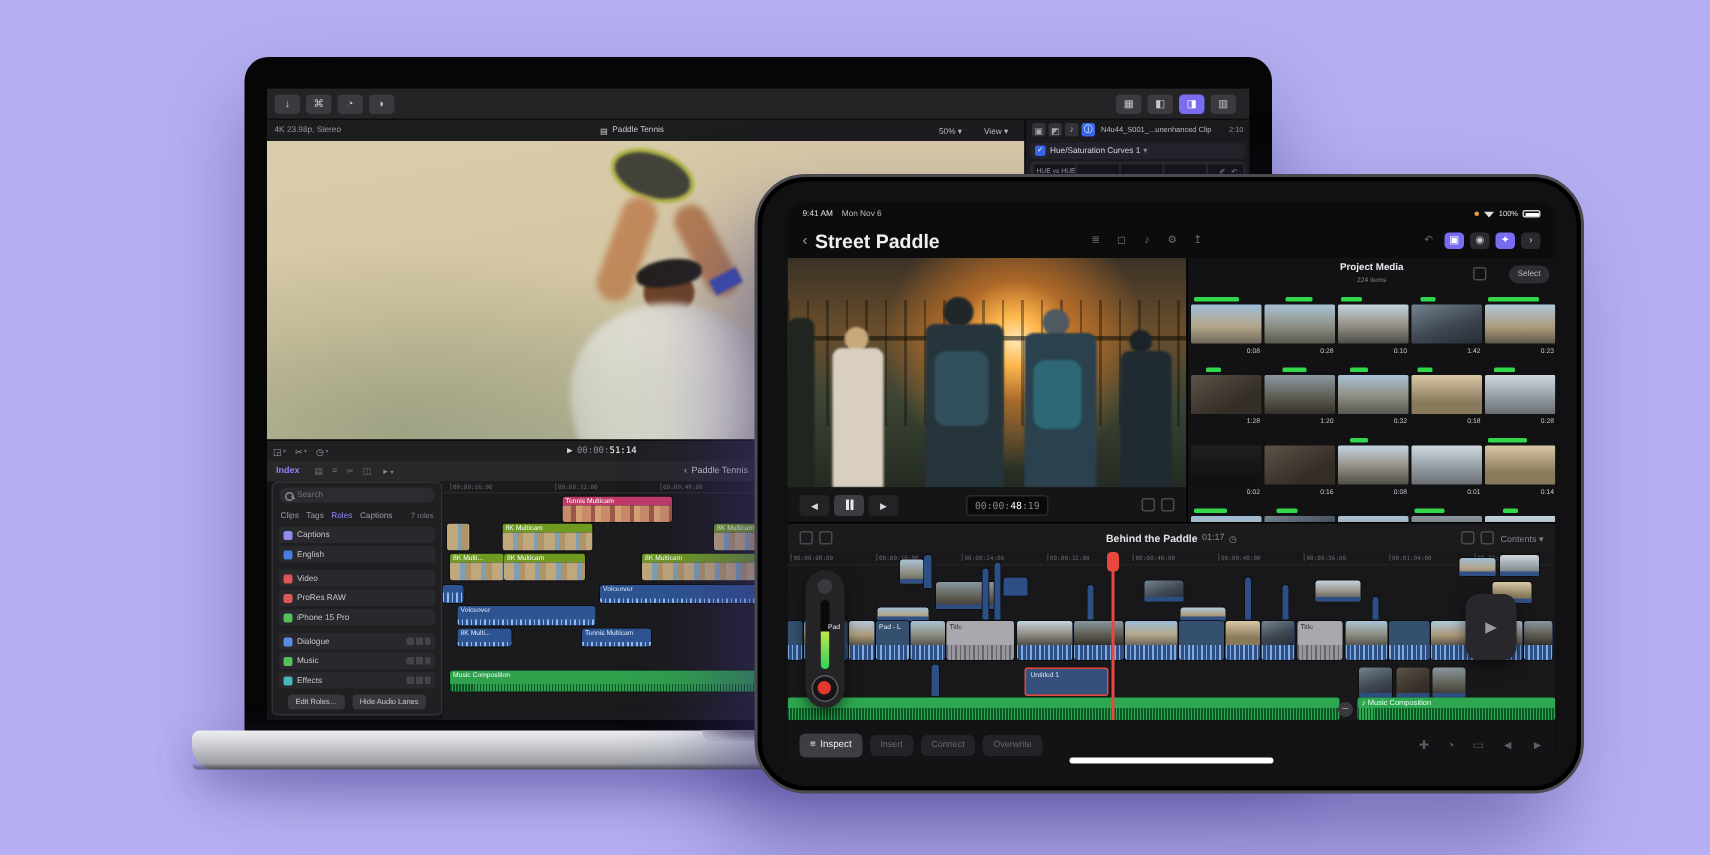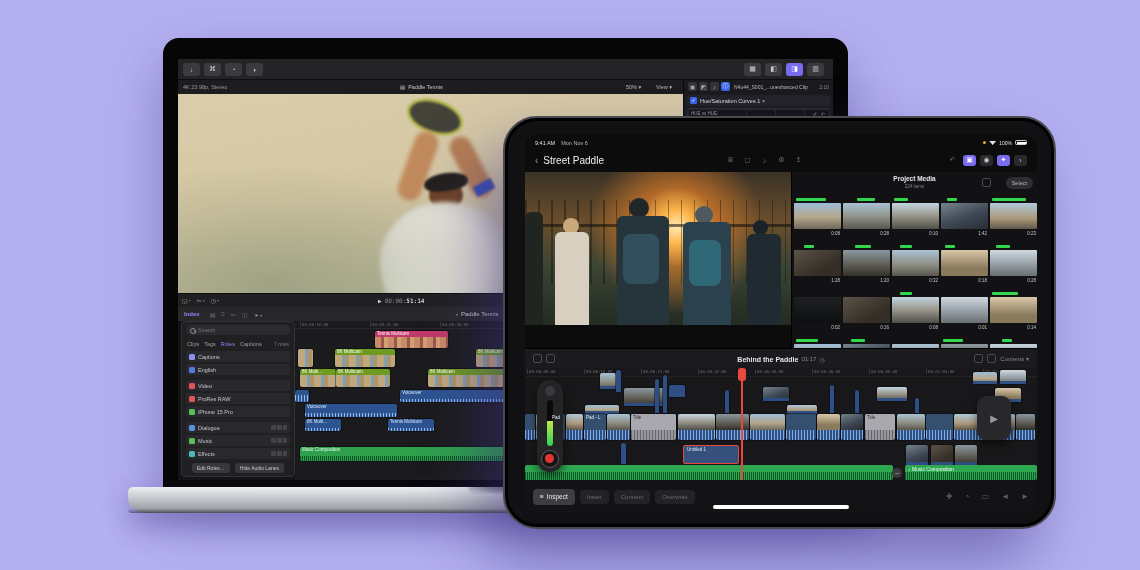--- a/index.html
+++ b/index.html
@@ -79,21 +79,21 @@
 
 .ipad{position:absolute;left:503px;top:116px;width:553px;height:413px;background:#111113;border:2px solid #4a4a50;border-radius:34px;box-shadow:-20px 32px 60px rgba(60,50,130,.5),inset 0 0 0 3px #000}
 .ipad-screen{position:absolute;left:20px;top:17px;width:512px;height:378px;background:#0c0c0d;border-radius:12px;overflow:hidden}
 .i-status{position:absolute;left:0;top:2px;width:100%;height:11px;display:flex;align-items:center;padding:0 10px;color:#e0e0e4;font-size:5.5px}
 .i-batt{width:12px;height:5px;border:1px solid #cfcfd4;border-radius:1.5px;margin-left:3px;position:relative}
 .i-batt::before{content:"";position:absolute;left:.5px;top:.5px;bottom:.5px;width:9px;background:#fff}
 .i-wifi{width:7px;height:5px;margin-left:3px;background:#e0e0e4;clip-path:polygon(50% 100%,0 20%,100% 20%);border-radius:2px}
 .i-dot{width:3px;height:3px;border-radius:50%;background:#f0a030;margin-left:3px}
 .i-header{position:absolute;left:0;top:13px;width:100%;height:24px;display:flex;align-items:center;padding:0 10px;color:#f0f0f2}
 .i-back{color:#9a9aa0;font-size:10px;margin-right:5px}
-.i-title{font-size:10px;font-weight:normal}
+.i-title{font-size:13px;font-weight:bold}
 .hic{width:13px;height:11px;border-radius:3px;display:flex;align-items:center;justify-content:center;color:#6f6f75;font-size:7px;margin-left:4px}
 .hic.btn{background:#2a2a2e;color:#c9c9ce}
 .hic.on{background:#7a6cf0;color:#fff}
 .i-viewer{position:absolute;left:0;top:37px;width:266px;height:153px;overflow:hidden;background:linear-gradient(180deg,#3a3226 0%,#6a4e2c 32%,#3c4434 62%,#232b22 100%)}
 .sun{position:absolute;left:0;top:0;width:100%;height:100%;background:radial-gradient(circle at 57% 36%,#ffeab8 0%,#ffb84d 9%,rgba(255,140,40,.55) 22%,rgba(120,70,30,0) 48%)}
 .fencev{position:absolute;left:0;top:28px;width:100%;height:84px;background:repeating-linear-gradient(90deg,rgba(10,12,8,.38) 0 1.5px,transparent 1.5px 13px)}
 .fenceh{position:absolute;left:0;top:52px;width:100%;height:3px;background:rgba(15,15,10,.55)}
 .fig{position:absolute;filter:blur(.7px);border-radius:6px 6px 0 0}
 .i-transport{position:absolute;left:0;top:190px;width:266px;height:23px;background:#151517;display:flex;align-items:center;padding:0 8px}
 .tpb{width:20px;height:14px;background:#232326;border-radius:3px;margin-right:3px;display:flex;align-items:center;justify-content:center;color:#d8d8dc;font-size:6px}
@@ -492,20 +492,36 @@
         <i class="fig" style="left:104px;top:26px;width:20px;height:20px;border-radius:50%;background:#20262a"></i>
         <i class="fig" style="left:92px;top:44px;width:52px;height:109px;background:#26343c"></i>
         <i class="fig" style="left:98px;top:62px;width:36px;height:50px;border-radius:8px;background:#31505c"></i>
         <i class="fig" style="left:170px;top:34px;width:18px;height:18px;border-radius:50%;background:#4e5a60"></i>
         <i class="fig" style="left:158px;top:50px;width:48px;height:103px;background:#2b414e"></i>
         <i class="fig" style="left:164px;top:68px;width:32px;height:46px;border-radius:8px;background:#2e6876"></i>
         <i class="fig" style="left:228px;top:48px;width:15px;height:15px;border-radius:50%;background:#1c2328"></i>
         <i class="fig" style="left:222px;top:62px;width:34px;height:91px;background:#1f2a31"></i>
       </div>
 
+      <div class="i-transport">
+        <span class="tpb">
+            <s>◀</s>
+          </span>
+        <span class="tpb mid">
+            <i class="pbars"></i>
+          </span>
+        <span class="tpb">
+            <s>▶</s>
+          </span>
+        <span class="tcpill mono"><s class="tcdim">00:00:</s><s>48</s><s class="tcdim">:19</s></span>
+        <span class="tp-right">
+          <i class="dimsq"></i>
+          <i class="dimsq"></i>
+        </span>
+      </div>
 
       <div class="i-media">
         <div class="im-head">
           <div class="im-title">Project Media</div>
           <div class="im-count">224 items</div>
           <i class="dimsq im-filter"></i>
           <div class="im-select">Select</div>
         </div>
         <div class="i-grid">
 

